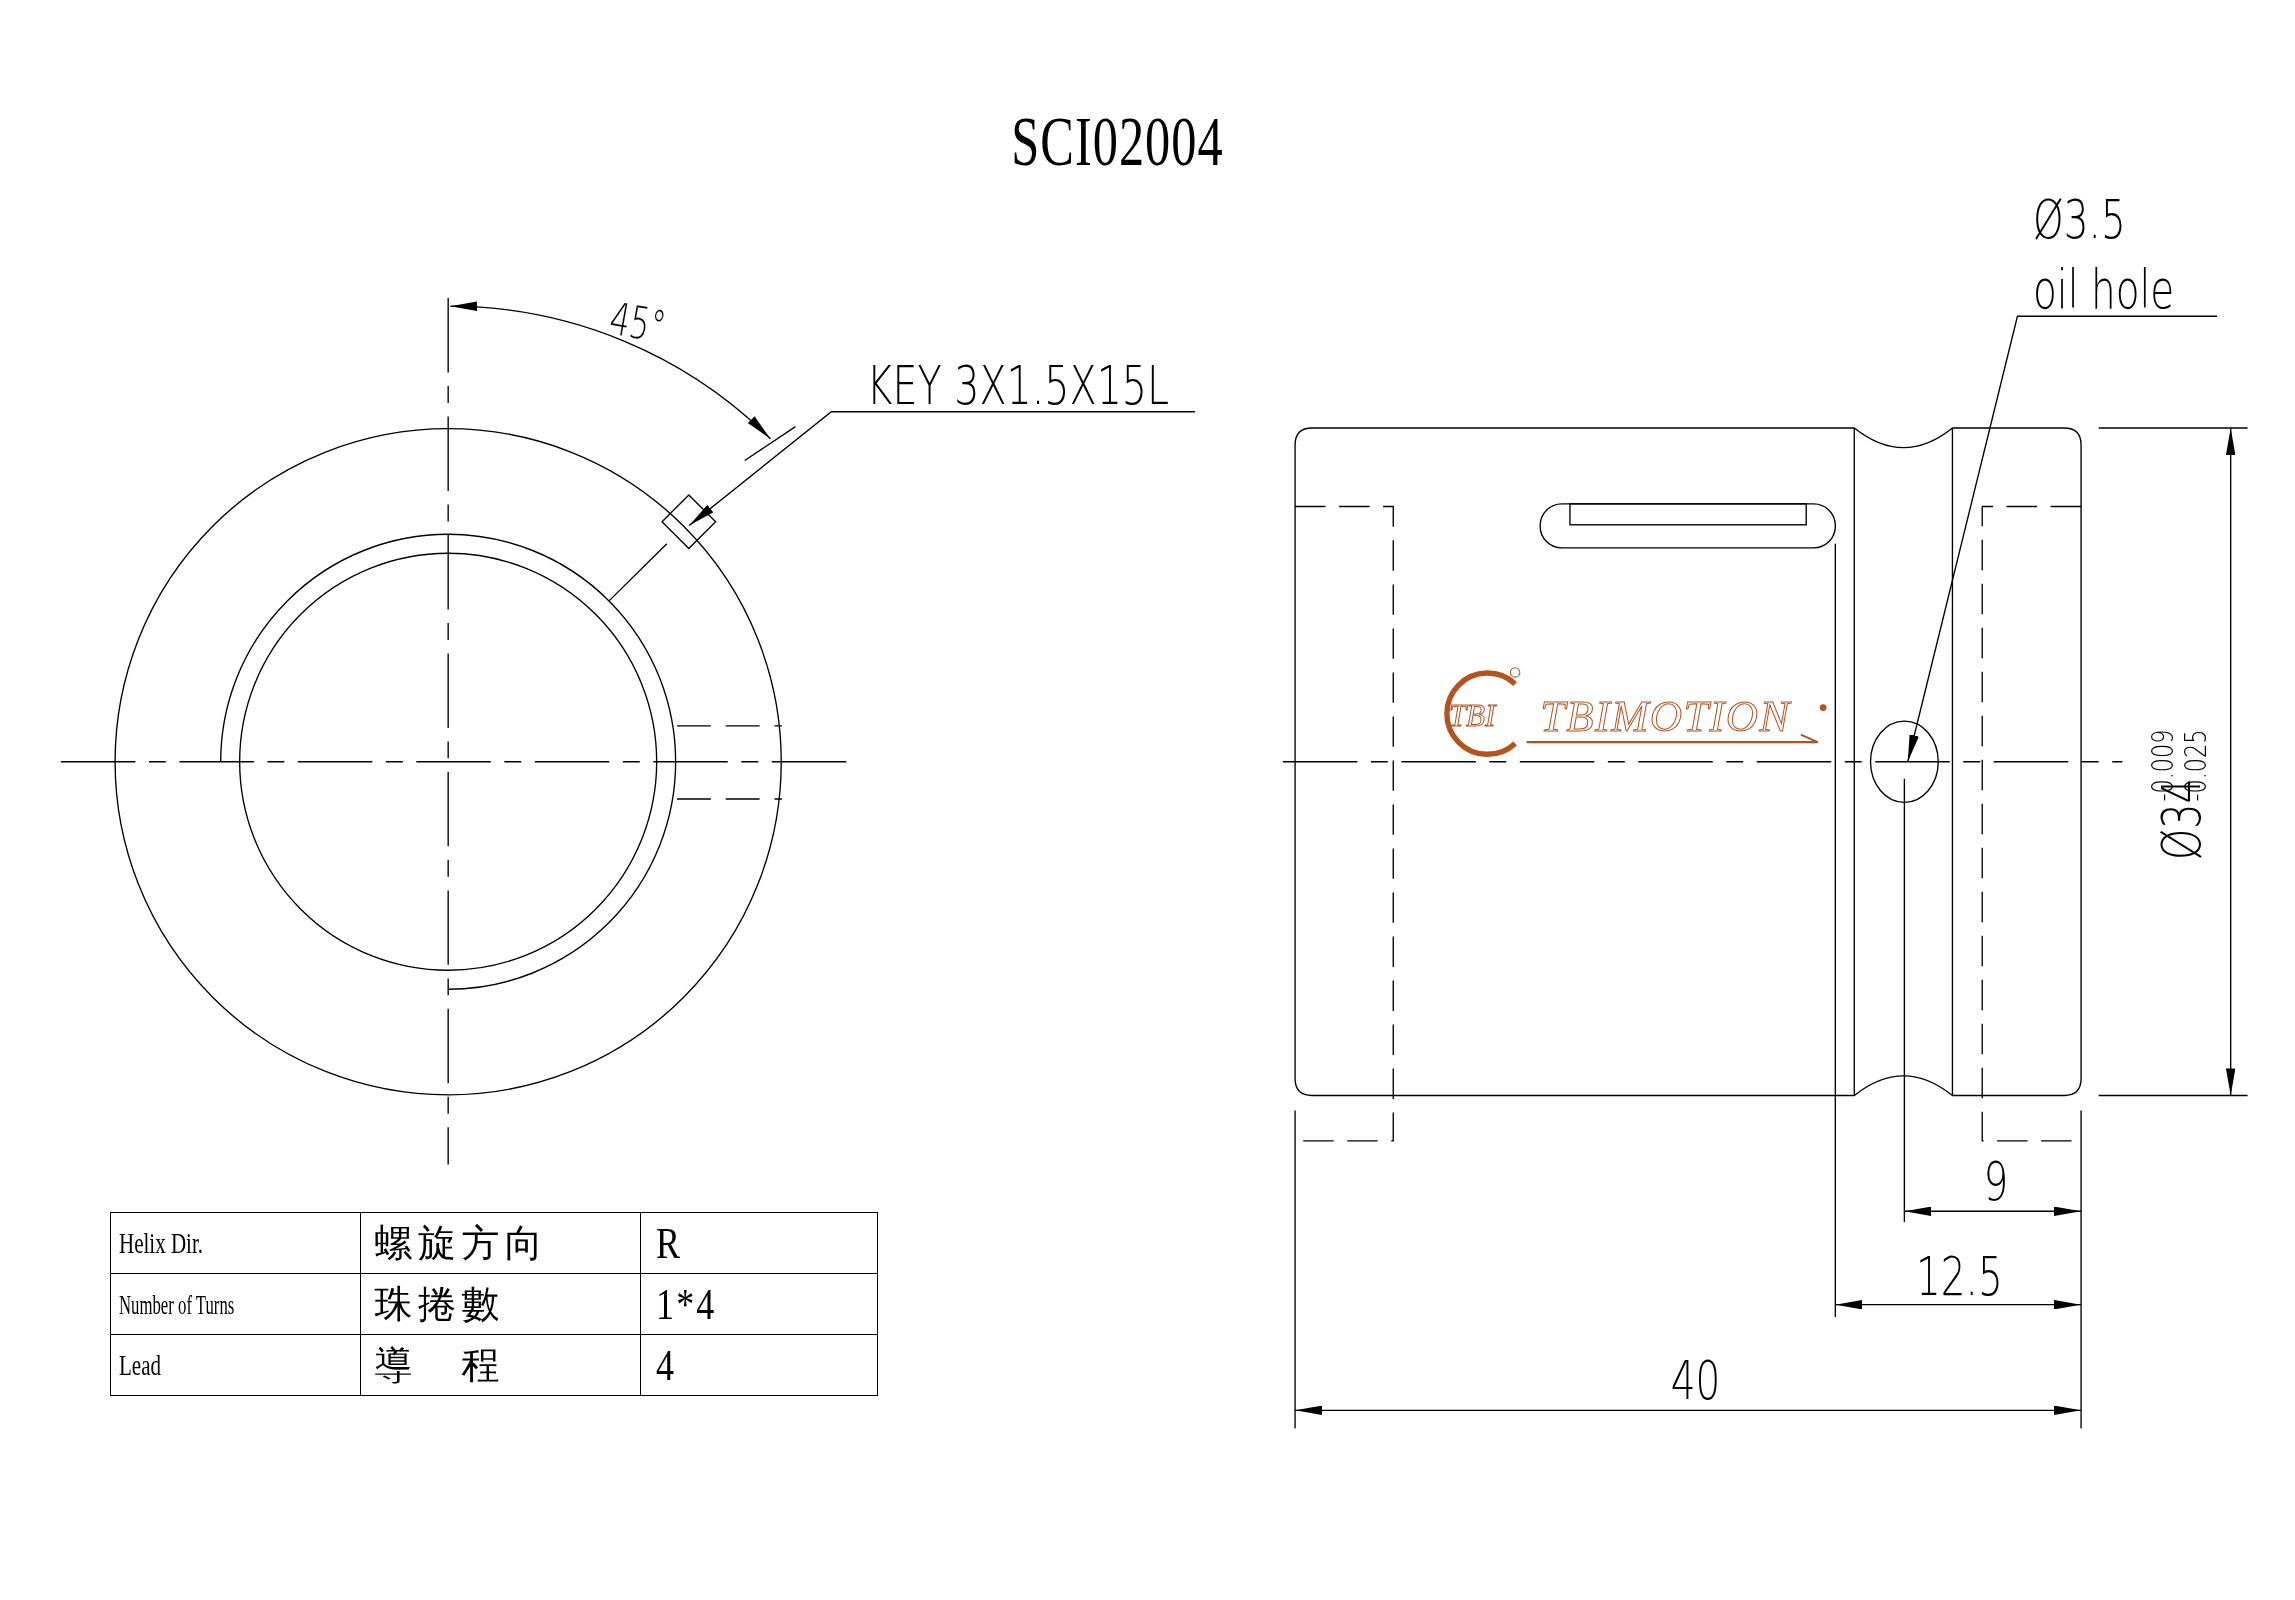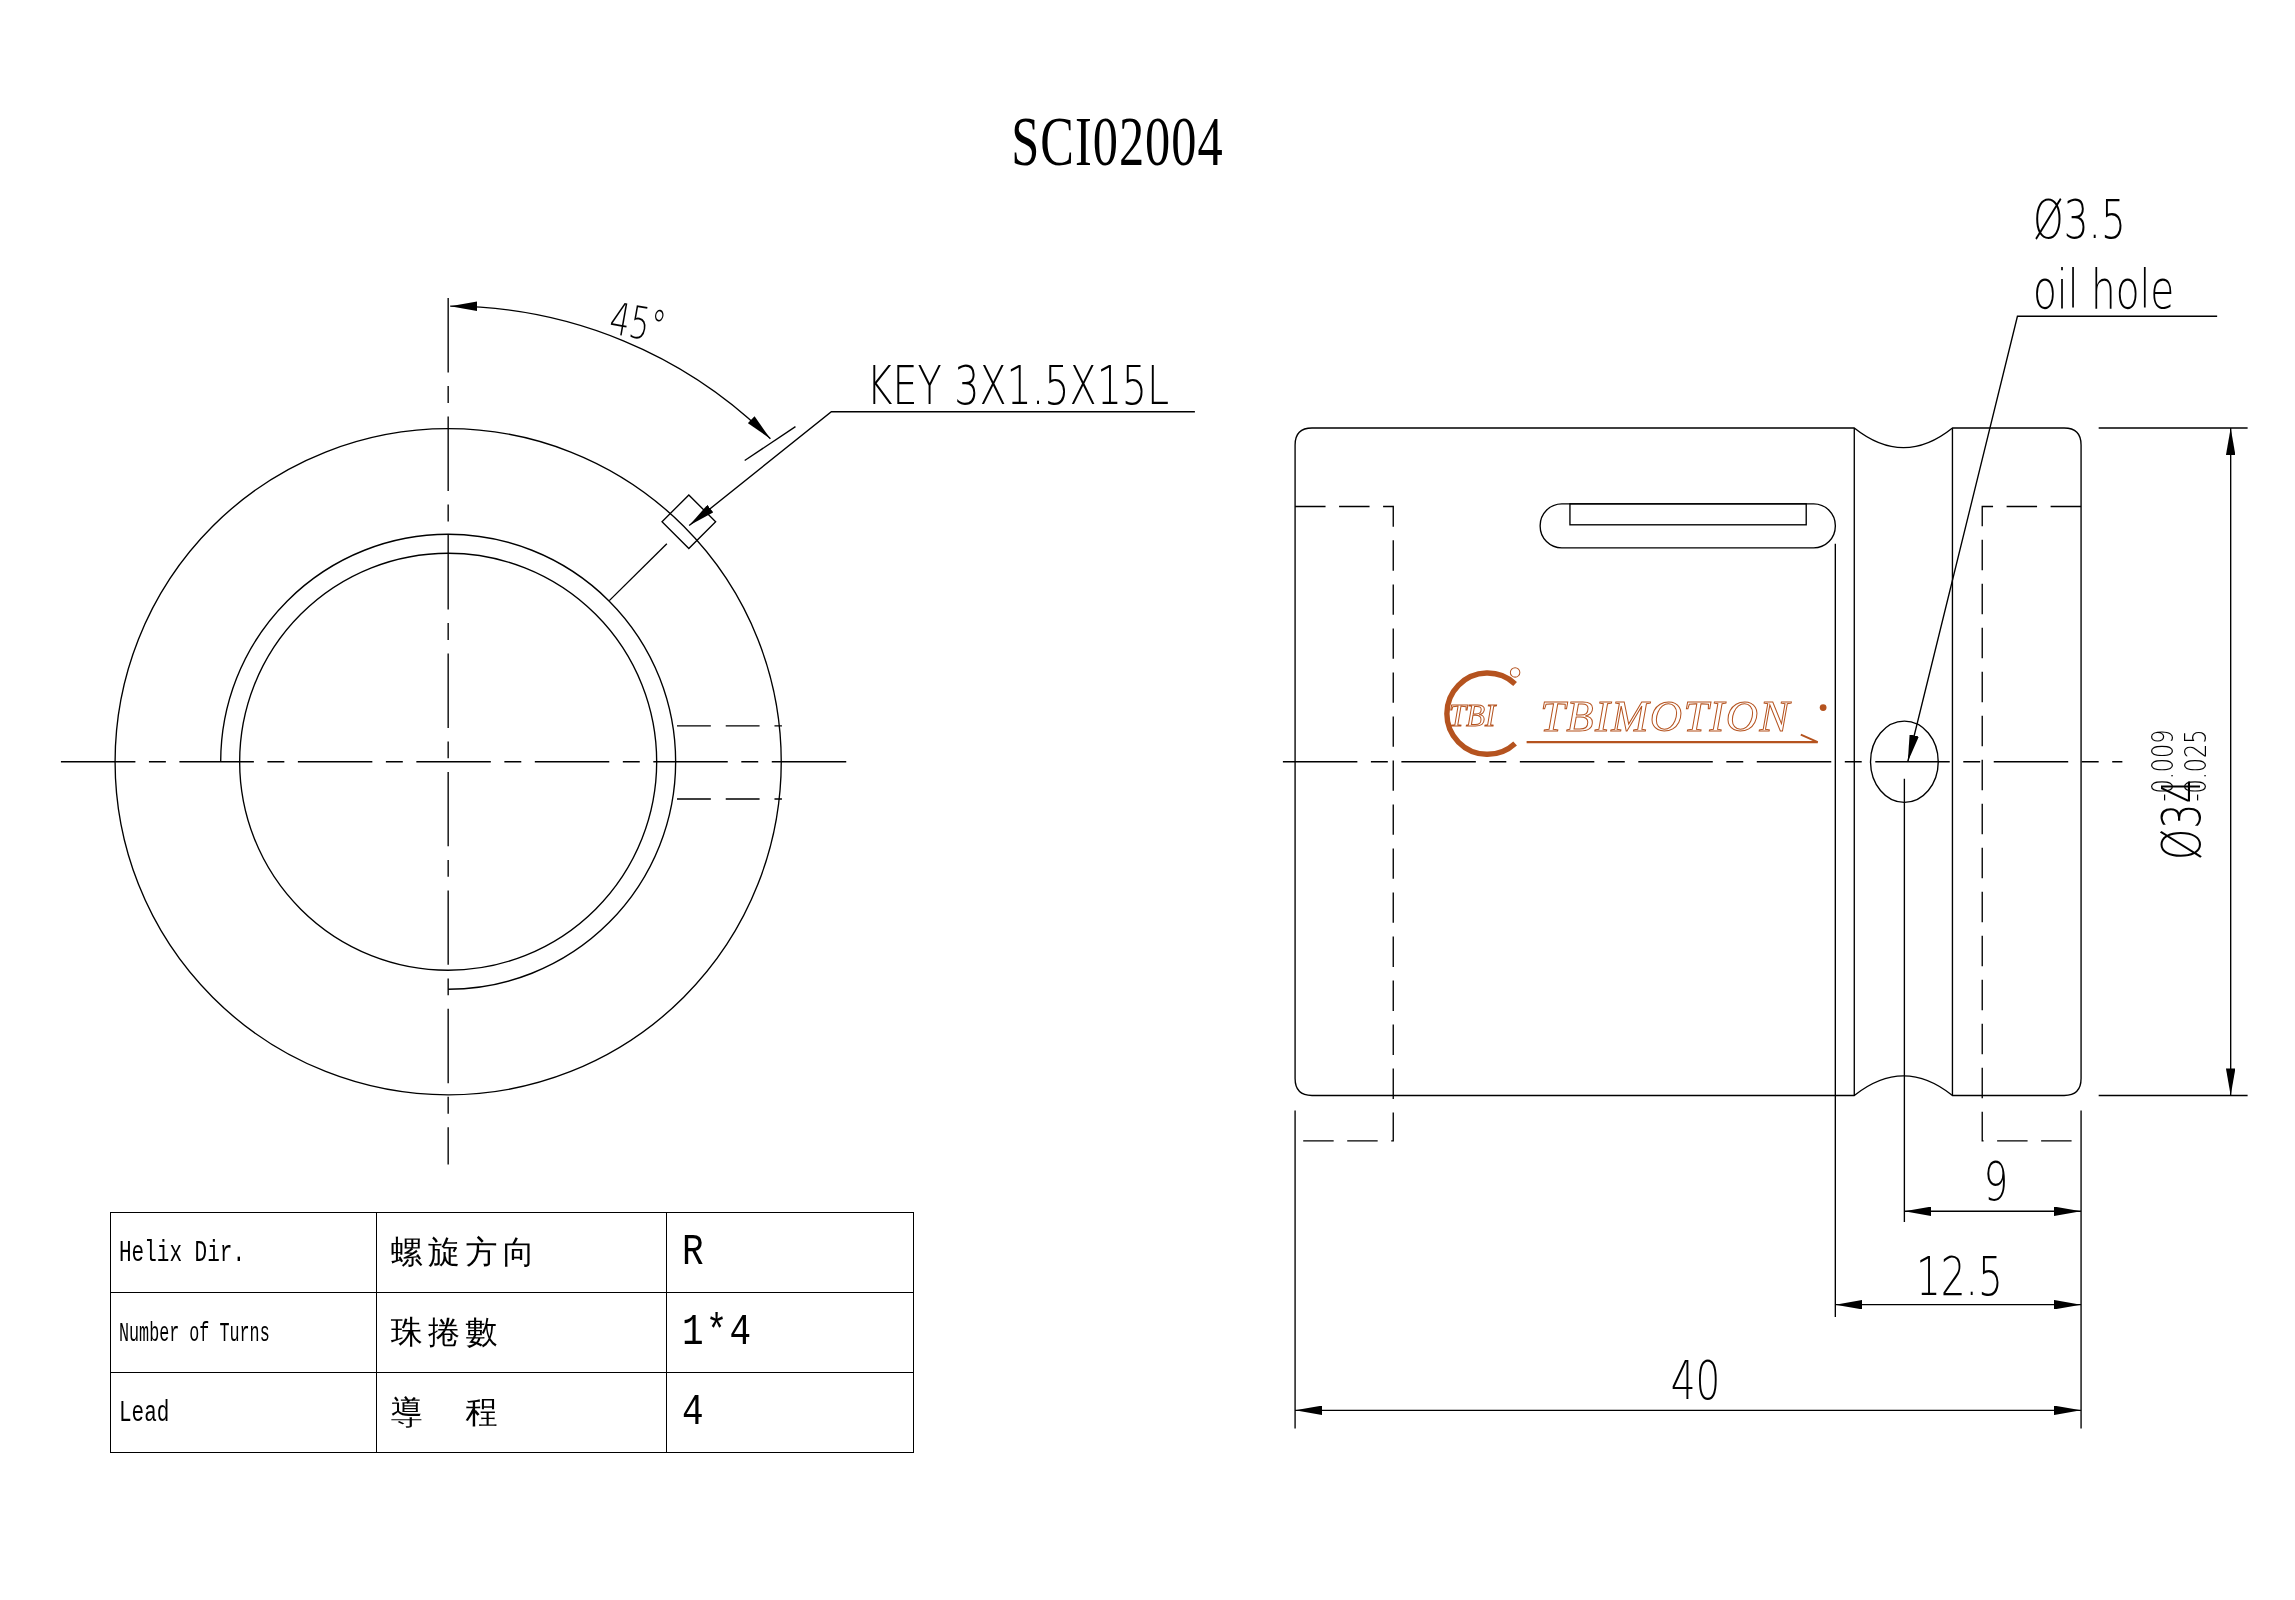--- a/index.html
+++ b/index.html
@@ -2,26 +2,26 @@
 <html style="font-size:10.8px"><head>
 <meta charset="utf-8">
 <style>
   html, body { margin: 0; padding: 0; background: #ffffff; }
   body { width: 2295px; height: 1600px; position: relative; overflow: hidden; }
   #canvas { position: absolute; left: 0; top: 0; }
   .title { position: absolute; left: 948px; top: 102px; width: 339px; text-align: center;
     font-family: "Liberation Serif", "DejaVu Serif", serif; font-size: 70px; color: #000;
     transform: scaleX(0.72); transform-origin: center; letter-spacing: 1.4px; }
   .spec-table { position: absolute; left: 110px; top: 1212px; border-collapse: collapse; }
-  .spec-table td { border: 1.4px solid #000; height: 49px; padding: 14px; vertical-align: middle;
-    font-family: Liberation Mono, monospace; color: #000; overflow: hidden; white-space: nowrap; }
+  .spec-table td { border: 1.4px solid #000; height: 49px; padding: 4px; vertical-align: middle;
+    font-family: Liberation Serif, serif; color: #000; overflow: hidden; white-space: nowrap; }
   .c-en { width: 237px; font-size: 30px; padding-left: 8.1px !important; }
   .c-en span { display: inline-block; transform: scaleX(0.7); transform-origin: left center; }
   .c-en.small span { font-size: 27px; transform: scaleX(0.62); }
-  .c-zh { width: 261px; font-size: 32px; padding-left: 13.5px !important; letter-spacing: 5.4px; }
+  .c-zh { width: 261px; font-size: 38px; padding-left: 13.5px !important; letter-spacing: 5.4px; }
   .c-val { width: 217px; font-size: 45px; padding-left: 15px !important; }
   .c-val span { display: inline-block; transform: scaleX(0.8); transform-origin: left center; letter-spacing: 2.7px; }
   .cad-text { font-family: "DejaVu Sans", "Liberation Sans", sans-serif; fill: #000; font-weight: 200; }
   .logo-text { font-family: "Liberation Serif", "DejaVu Serif", serif; font-style: italic; }
 </style>
 </head>
 <body>
 
 <div class="title">SCI02004</div>
 

